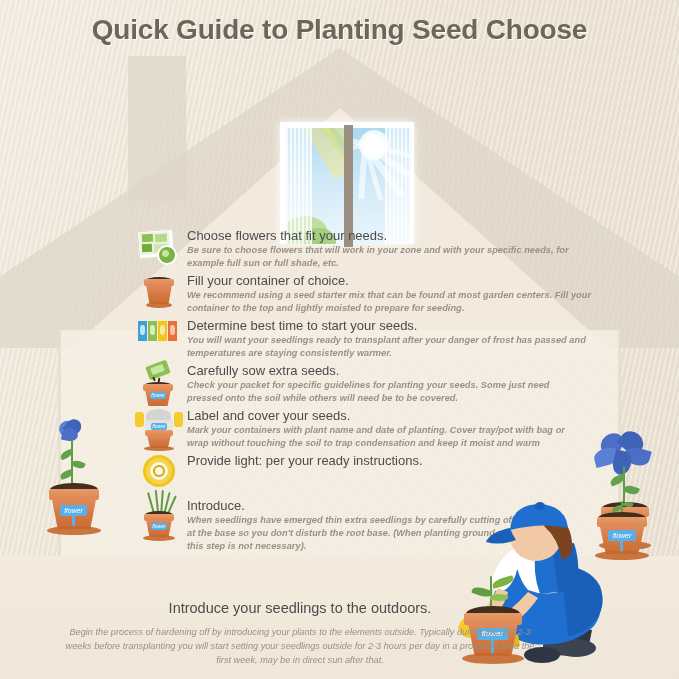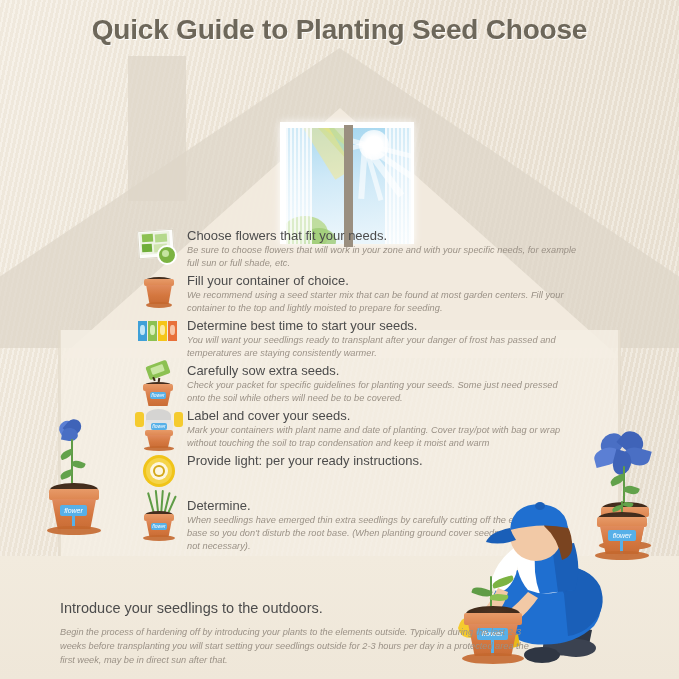--- a/index.html
+++ b/index.html
@@ -91,25 +91,25 @@
   
   .steps{position:absolute;left:135px;top:228px;width:450px;}
   .step{position:relative;display:flex;align-items:flex-start;margin-bottom:1px;}
   .step-icon{width:48px;min-width:48px;height:44px;position:relative;}
   .step-body{padding-left:4px;padding-top:1px;}
   .step-head{
     font-size:13px;color:#4c4c4c;line-height:1.12;white-space:nowrap;
   }
   .step-desc{
     font-size:9.2px;font-style:italic;color:#9a9186;line-height:1.42;
-    margin-top:0px;letter-spacing:.05px;
-  }
-
-  
-  .conclusion{position:absolute;left:60px;top:600px;width:480px;text-align:left;}
+    margin-top:0px;letter-spacing:.05px;font-weight:bold;
+  }
+
+  
+  .conclusion{position:absolute;left:60px;top:600px;width:480px;text-align:center;}
   .concl-head{font-size:14.5px;color:#4c4c4c;}
   .concl-desc{font-size:9.2px;font-style:italic;color:#9a9186;line-height:1.52;margin-top:10px;}
   .pot-body{
     position:absolute;left:0;bottom:0;
     background:linear-gradient(180deg,#e08b5c 0%,#d4773f 55%,#c96c35 100%);
     clip-path:polygon(4% 0%, 96% 0%, 84% 100%, 16% 100%);
   }
   .pot-rim{
     position:absolute;left:0;top:0;
     background:linear-gradient(180deg,#e79a68 0%,#dd8650 100%);
@@ -285,21 +285,21 @@
         <div class="stem" style="left:26px;top:-8px;width:2px;height:24px;transform:rotate(4deg);"></div>
         <div class="stem" style="left:31px;top:-6px;width:2px;height:22px;transform:rotate(14deg);"></div>
         <div class="stem" style="left:36px;top:-3px;width:2px;height:19px;transform:rotate(24deg);"></div>
         <div class="pot-soil" style="left:10px;top:13px;width:28px;height:8px;"></div>
         <div class="pot-rim" style="left:9px;top:16px;width:30px;height:7px;"></div>
         <div class="pot-body" style="left:10px;top:22px;width:28px;height:17px;"></div>
         <div class="tag" style="left:16px;top:25px;width:16px;height:7px;">flower</div>
         <div class="saucer" style="left:8px;top:37px;width:32px;height:6px;"></div>
       </div>
       <div class="step-body">
-        <div class="step-head">Determine.</div>
+        <div class="step-head">Introduce.</div>
         <div class="step-desc" style="width:370px;">When seedlings have emerged thin extra seedlings by carefully cutting off the extra at the base so you don't disturb the root base. (When planting ground cover seeds this step is not necessary).</div>
       </div>
     </div>
 
   </div>
 
   <div class="flower-left">
     <div class="petal" style="left:17px;top:6px;width:16px;height:15px;transform:rotate(-30deg);background:#5b7fd4;"></div>
     <div class="petal" style="left:24px;top:4px;width:15px;height:16px;transform:rotate(40deg);background:#3f63b8;"></div>
     <div class="petal" style="left:20px;top:13px;width:16px;height:13px;transform:rotate(10deg);background:#4a6fc4;"></div>

